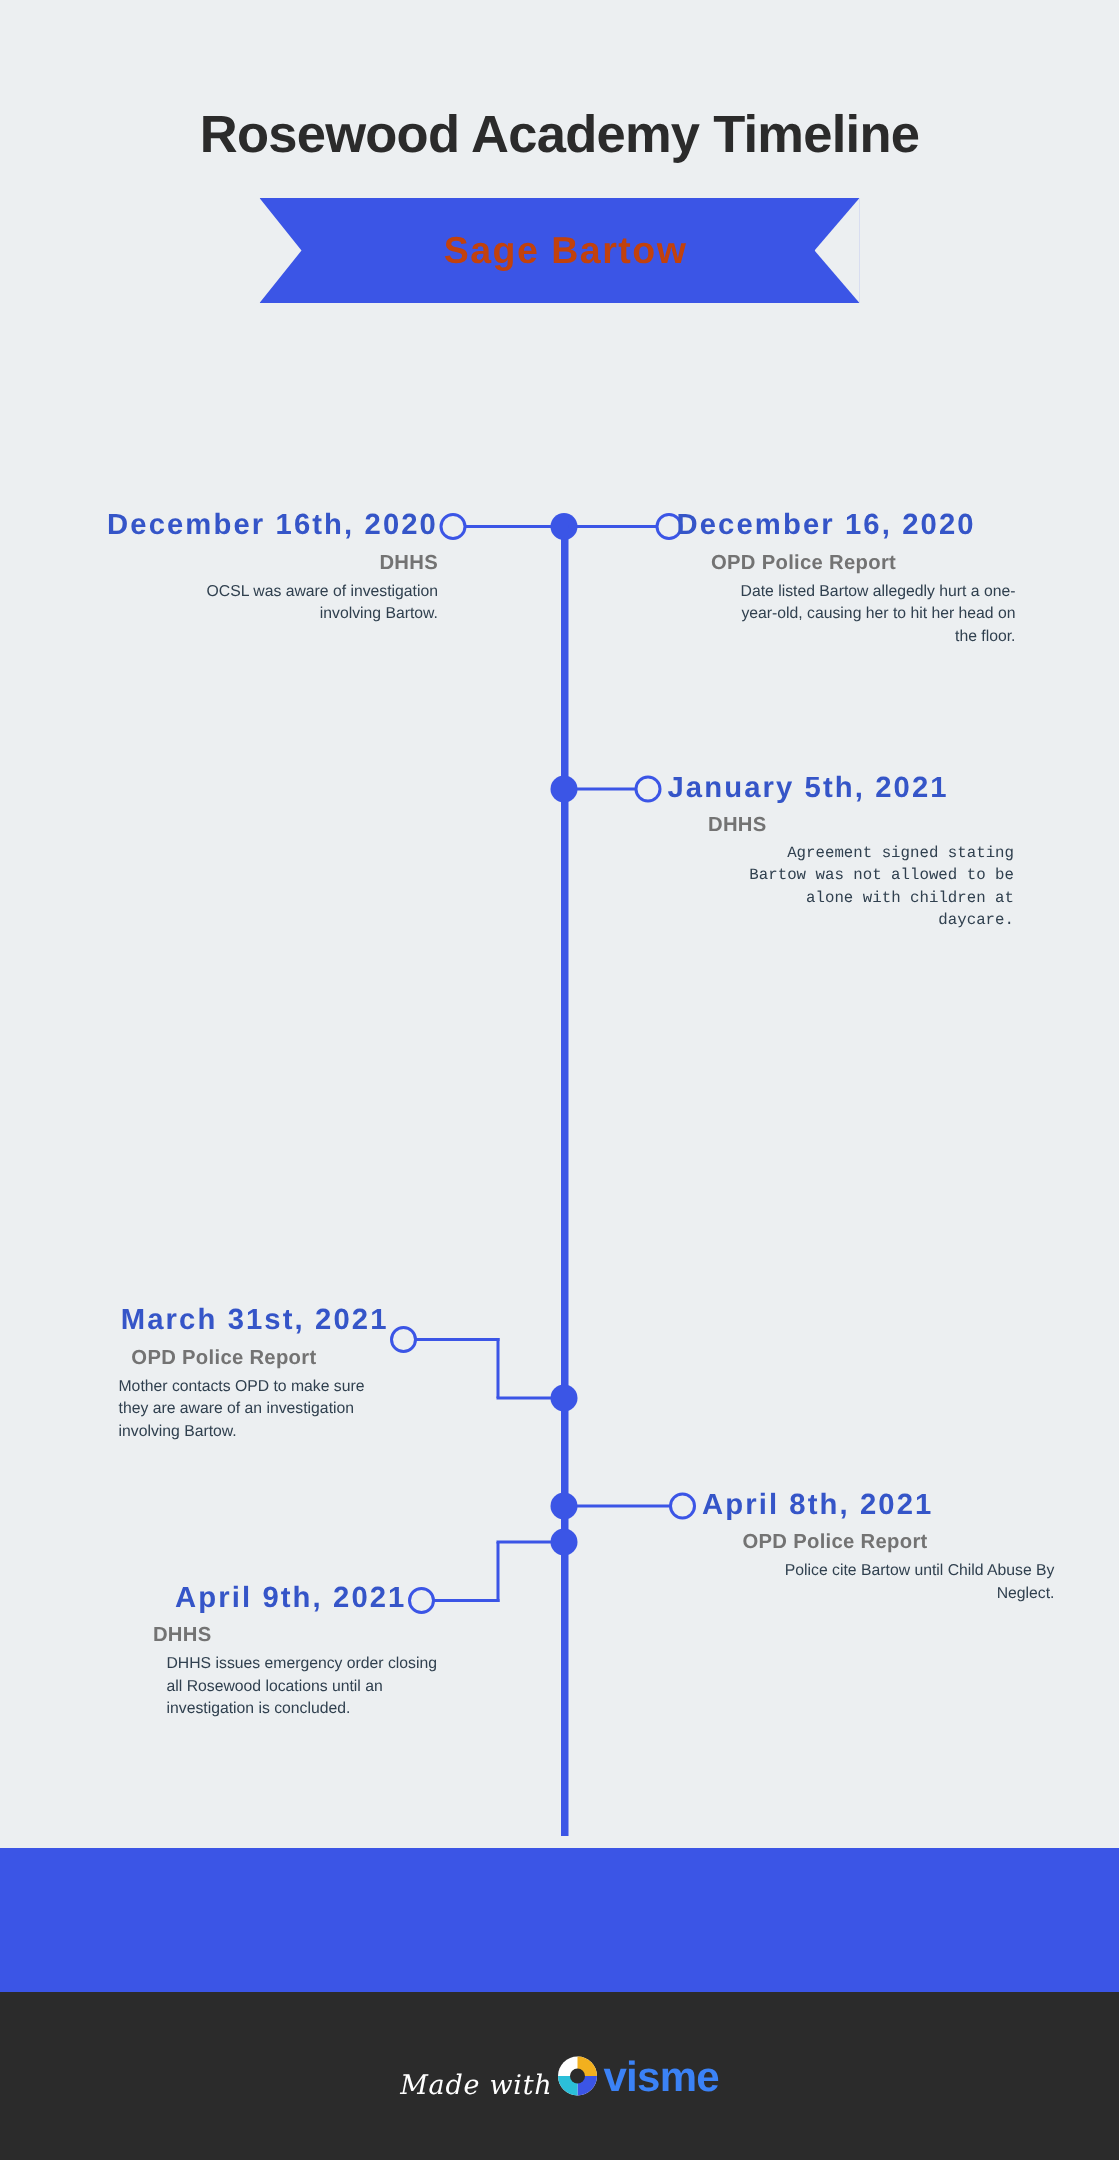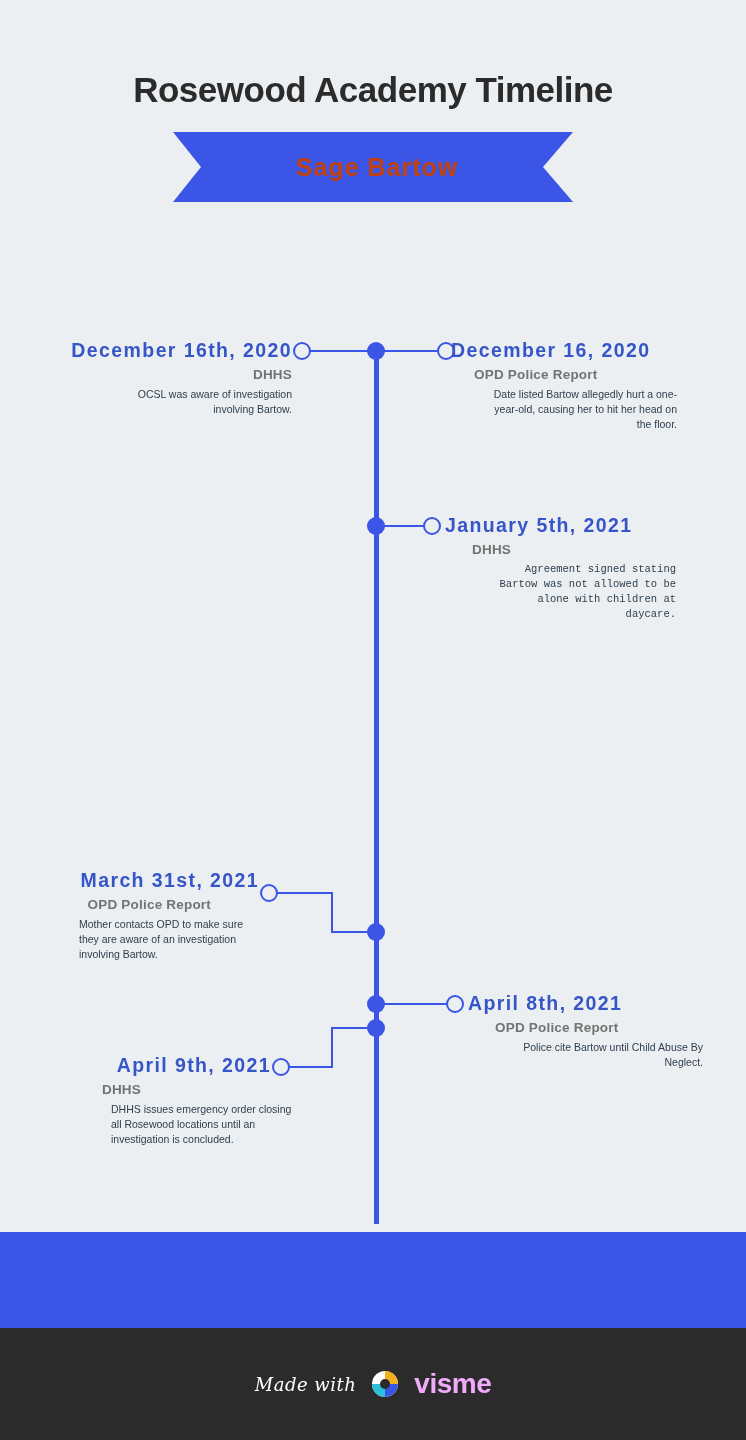--- a/index.html
+++ b/index.html
@@ -135,24 +135,24 @@
     background: #2b2b2b;
     display: flex; align-items: center; justify-content: center;
   }
   .made-with {
     color: #ffffff;
     font-family: "DejaVu Serif", serif;
     font-style: italic;
     font-size: 18px;
     letter-spacing: 0.5px;
   }
-  .visme-wrap { display: flex; align-items: center; gap: 12px; }
+  .visme-wrap { display: flex; align-items: flex-end; }
   .visme-logo { position: relative; width: 34px; height: 34px; }
   .visme-word {
-    color: #f0abfc;
+    color: #3b82f6;
     font-size: 28px;
     font-weight: bold;
     letter-spacing: -0.5px;
   }
 </style>
 </head>
 <body>
 
 <div class="page">
 

